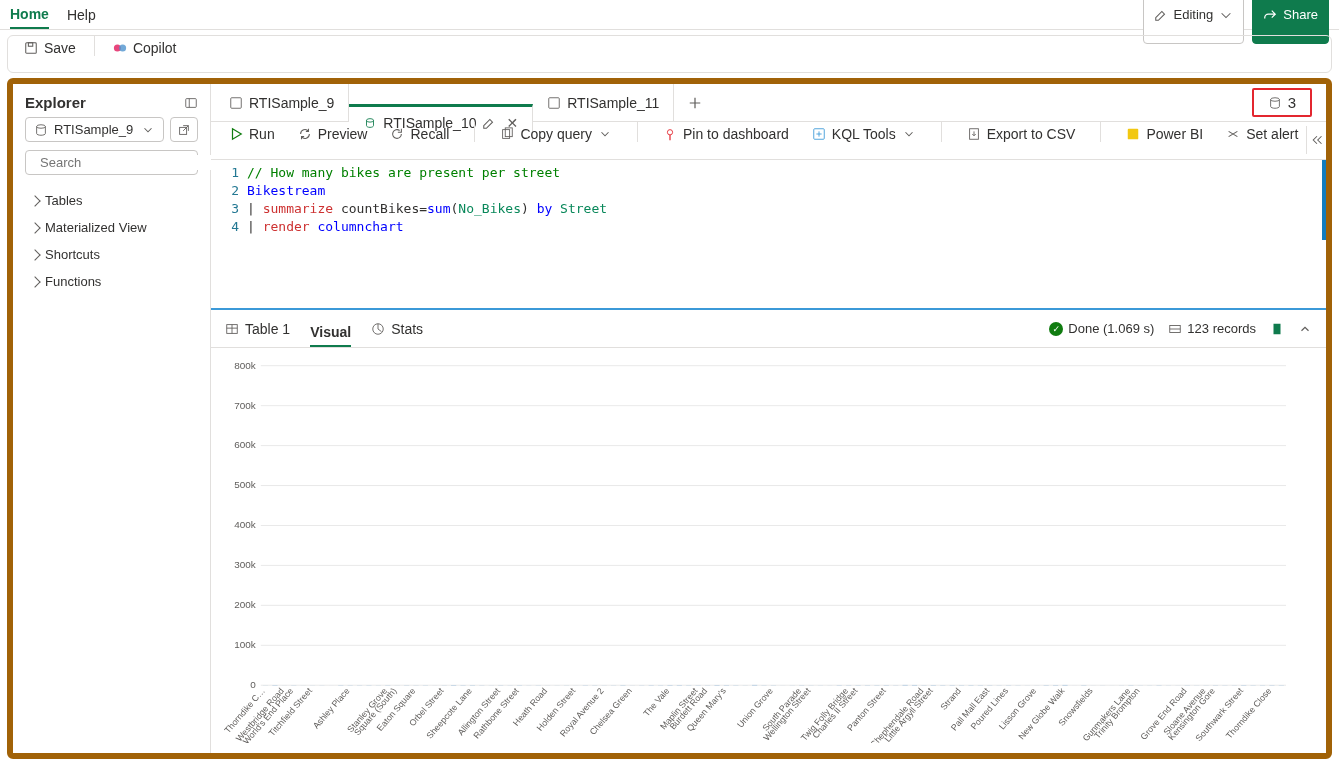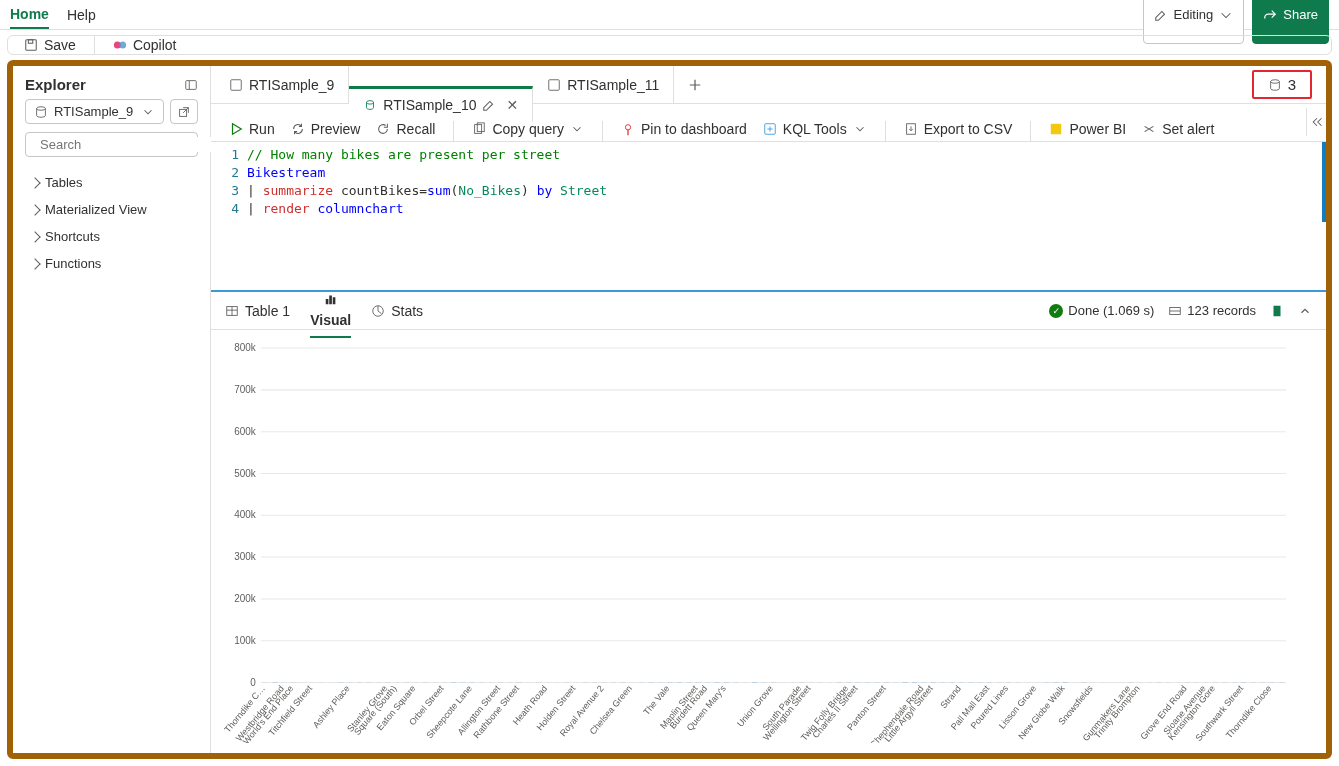--- a/index.html
+++ b/index.html
@@ -8,21 +8,21 @@
 
 
 .menubar { display: flex; align-items: center; height: 30px; border-bottom: 1px solid #e1dfdd; padding: 0 10px; gap: 18px; }
 .menu-item { padding: 5px 0; font-size: 14px; cursor: pointer; }
 .menu-item.active { border-bottom: 2px solid #0f7b4d; color: #0f7b4d; font-weight: 600; }
 .menubar .right { margin-left: auto; display: flex; gap: 8px; align-items: center; }
 .btn { display: inline-flex; align-items: center; gap: 6px; padding: 21px 10px; border: 1px solid #c8c6c4; border-radius: 4px; background: #fff; font-size: 13px; cursor: pointer; }
 .btn.green { background: #0f7b4d; color: #fff; border-color: #0f7b4d; }
 
 
-.toolbar { display: flex; align-items: center; height: 20px; padding: 0 10px; gap: 8px; border: 1px solid #e1dfdd; border-radius: 6px; margin: 5px 7px; }
+.toolbar { display: flex; align-items: flex-start; height: 38px; padding: 0 10px; gap: 8px; border: 1px solid #e1dfdd; border-radius: 6px; margin: 5px 7px; }
 .tool-btn { display: inline-flex; align-items: center; gap: 6px; padding: 4px 6px; font-size: 14px; cursor: pointer; border-radius: 4px; }
 .tool-sep { width: 1px; height: 20px; background: #e1dfdd; margin: 0 4px; }
 
 
 .main { display: flex; flex: 1; min-height: 0; margin: 0 7px 7px 7px; border: 6px solid #a16207; border-radius: 6px; overflow: hidden; }
 
 
 .explorer { width: 198px; border-right: 1px solid #e1dfdd; display: flex; flex-direction: column; }
 .explorer-head { display: flex; align-items: center; justify-content: space-between; padding: 10px 12px 6px; font-weight: 600; font-size: 15px; }
 .db-selector { display: flex; gap: 6px; padding: 0 12px 8px; }
@@ -37,38 +37,38 @@
 
 .rpanel { flex: 1; display: flex; flex-direction: column; min-width: 0; position: relative; }
 .tabs-row { display: flex; align-items: center; height: 38px; border-bottom: 1px solid #e1dfdd; padding: 0 4px; }
 .tab { display: flex; align-items: center; gap: 6px; padding: 0 14px; height: 100%; font-size: 14px; cursor: pointer; border-right: 1px solid #e1dfdd; }
 .tab.active { border-top: 3px solid #0f7b4d; border-bottom: 2px solid #fff; margin-bottom: -1px; background: #fff; margin-top: 38px; }
 .tab-close { margin-left: 4px; color: #605e5c; }
 .tabs-right { margin-left: auto; display: flex; align-items: center; gap: 6px; padding-right: 10px; }
 .highlight-box { border: 2px solid #e3262f; padding: 4px 14px; border-radius: 2px; display: flex; align-items: center; gap: 6px; font-size: 15px; }
 
 
-.actionbar { display: flex; align-items: flex-end; height: 38px; padding: 0 10px; gap: 0; border-bottom: 1px solid #e1dfdd; }
+.actionbar { display: flex; align-items: flex-start; height: 38px; padding: 0 10px; gap: 7px; border-bottom: 1px solid #e1dfdd; }
 .ab-btn { display: inline-flex; align-items: center; gap: 6px; padding: 4px 8px; font-size: 14px; cursor: pointer; border-radius: 4px; }
 .ab-sep { width: 1px; height: 20px; background: #e1dfdd; margin: 0 10px; }
 
 
 .editor-wrap { display: flex; border-right: 4px solid #117dc0; }
 .gutter { width: 36px; text-align: right; padding: 4px 8px 4px 0; color: #237893; font-family: Consolas, monospace; font-size: 13px; line-height: 18px; background: #fff; }
 .editor { flex: 1; font-family: Consolas, monospace; font-size: 13px; line-height: 18px; padding: 4px 0; white-space: pre; background: #fff; }
 .c-comment { color: #008000; }
 .c-ident { color: #0000ff; }
 .c-op { color: #cd3131; }
 .c-func { color: #0000ff; }
 .c-param { color: #09885a; }
 .c-kw { color: #0000ff; }
 .editor-spacer { height: 70px; border-bottom: 2px solid #3b99d8; }
 
 
-.result-tabs { display: flex; align-items: center; height: 38px; padding: 0 14px; gap: 20px; border-bottom: 1px solid #e1dfdd; }
+.result-tabs { display: flex; height: 38px; padding: 0 14px; gap: 20px; border-bottom: 1px solid #e1dfdd; }
 .rtab { display: flex; align-items: center; gap: 6px; font-size: 14px; padding: 8px 0; cursor: pointer; }
 .rtab.active { border-bottom: 2px solid #0f7b4d; color: #323130; font-weight: 600; flex-direction: column; }
 .result-right { margin-left: auto; display: flex; align-items: center; gap: 14px; font-size: 13px; }
 .ok-dot { width: 14px; height: 14px; border-radius: 50%; background: #107c10; display: inline-flex; align-items: center; justify-content: center; color: #fff; font-size: 9px; }
 
 
 .chart-area { flex: 1; position: relative; padding: 10px 30px 10px 10px; overflow: hidden; }
 svg.chart { width: 100%; height: 100%; }
 .gridline { stroke: #e8e8e8; stroke-width: 1; }
 .bar { fill: #4f93ce; }

